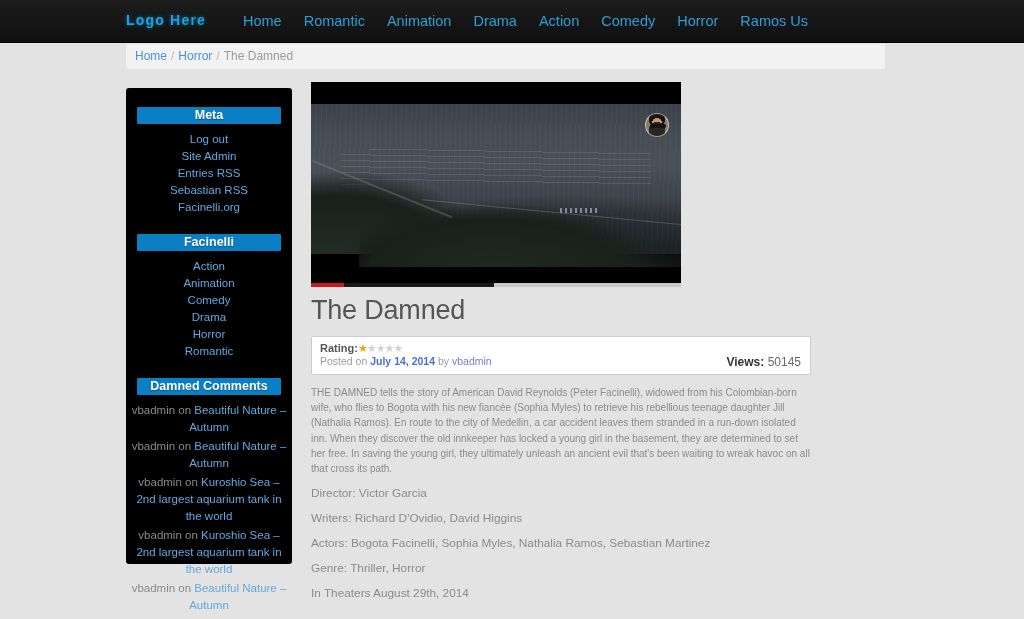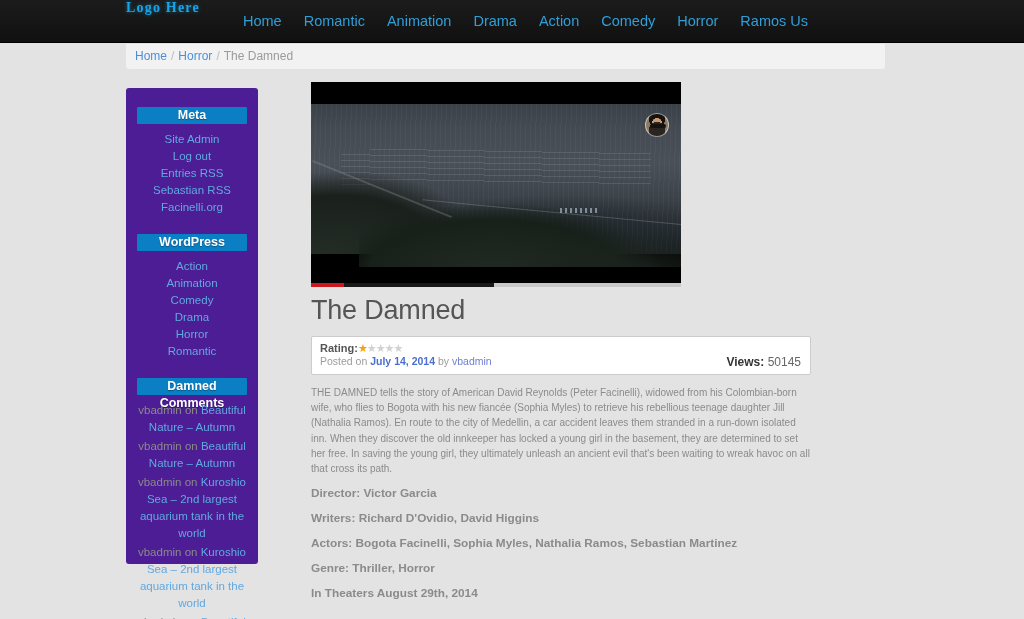--- a/index.html
+++ b/index.html
@@ -13,23 +13,23 @@
     -webkit-font-smoothing:antialiased;
   }
 
   
   .topbar{
     position:absolute; top:0; left:0; width:1024px; height:43px;
     background:linear-gradient(#1c1c1c,#101010);
     border-bottom:1px solid #000;
   }
   .logo{
-    position:absolute; left:126px; top:0;
+    position:absolute; left:126px; top:12px;
     color:#16a6e8;
-    font-family:Liberation Serif, serif;
+    font-family:Liberation Sans, sans-serif;
     font-weight:bold; font-size:14px;
     letter-spacing:1.2px;
     text-shadow:0 0 4px rgba(22,166,232,.55);
   }
   .nav{ position:absolute; left:232px; top:11px; display:flex; }
   .nav a{
     color:#2e9fd8; text-decoration:none; font-size:14.5px;
     padding:0 11px; line-height:20px; display:block;
   }
 
@@ -42,22 +42,22 @@
   .crumbs{
     position:absolute; left:9px; top:5px;
     font-size:12px; color:#9b9b9b;
   }
   .crumbs a{ color:#4a90d9; text-decoration:none; }
   .crumbs .sep{ color:#bdbdbd; margin:0 4px; }
   .crumbs .cur{ color:#9b9b9b; }
 
   
   .sidebar{
-    position:absolute; left:126px; top:88px; width:132px; height:476px;
-    background:#4c1d95; border-radius:3px;
+    position:absolute; left:126px; top:88px; width:166px; height:476px;
+    background:#000000; border-radius:3px;
   }
   .widget{ padding:0; }
   .widget-title{
     margin:18px 11px 0 11px;
     background:#0b7fc4;
     color:#fff;
     font-weight:bold;
     font-size:12.5px;
     text-align:center;
     line-height:17px;
@@ -191,21 +191,21 @@
     font-size:12px; color:#666;
   }
   .views b{ color:#333; }
 
   
   .desc{
     width:500px; margin:10px 0 0 0;
     font-size:10px; line-height:15.2px; color:#8b8b8b;
     text-align:left;
   }
-  .credit{ width:500px; margin:10px 0 0 0; font-size:11.8px; line-height:15px; color:#8b8b8b;font-weight:bold; }
+  .credit{ width:500px; margin:10px 0 0 0; font-size:11.8px; line-height:15px; color:#8b8b8b; }
 </style>
 </head>
 <body>
 
 <div class="topbar">
   <div class="logo">Logo Here</div>
   <nav class="nav">
     <a href="#">Home</a>
     <a href="#">Romantic</a>
     <a href="#">Animation</a>
@@ -221,30 +221,30 @@
   <div class="crumbs">
     <a href="#">Home</a><span class="sep">/</span><a href="#">Horror</a><span class="sep">/</span><span class="cur">The Damned</span>
   </div>
 </div>
 
 <aside class="sidebar">
 
   <div class="widget">
     <div class="widget-title">Meta</div>
     <ul>
+      <li><a href="#">Log out</a></li>
       <li><a href="#">Site Admin</a></li>
-      <li><a href="#">Log out</a></li>
       <li><a href="#" class="rss">Entries RSS</a></li>
       <li><a href="#" class="rss">Sebastian RSS</a></li>
       <li><a href="#">Facinelli.org</a></li>
     </ul>
   </div>
 
   <div class="widget">
-    <div class="widget-title">WordPress</div>
+    <div class="widget-title">Facinelli</div>
     <ul>
       <li><a href="#">Action</a></li>
       <li><a href="#">Animation</a></li>
       <li><a href="#">Comedy</a></li>
       <li><a href="#">Drama</a></li>
       <li><a href="#">Horror</a></li>
       <li><a href="#">Romantic</a></li>
     </ul>
   </div>
 

